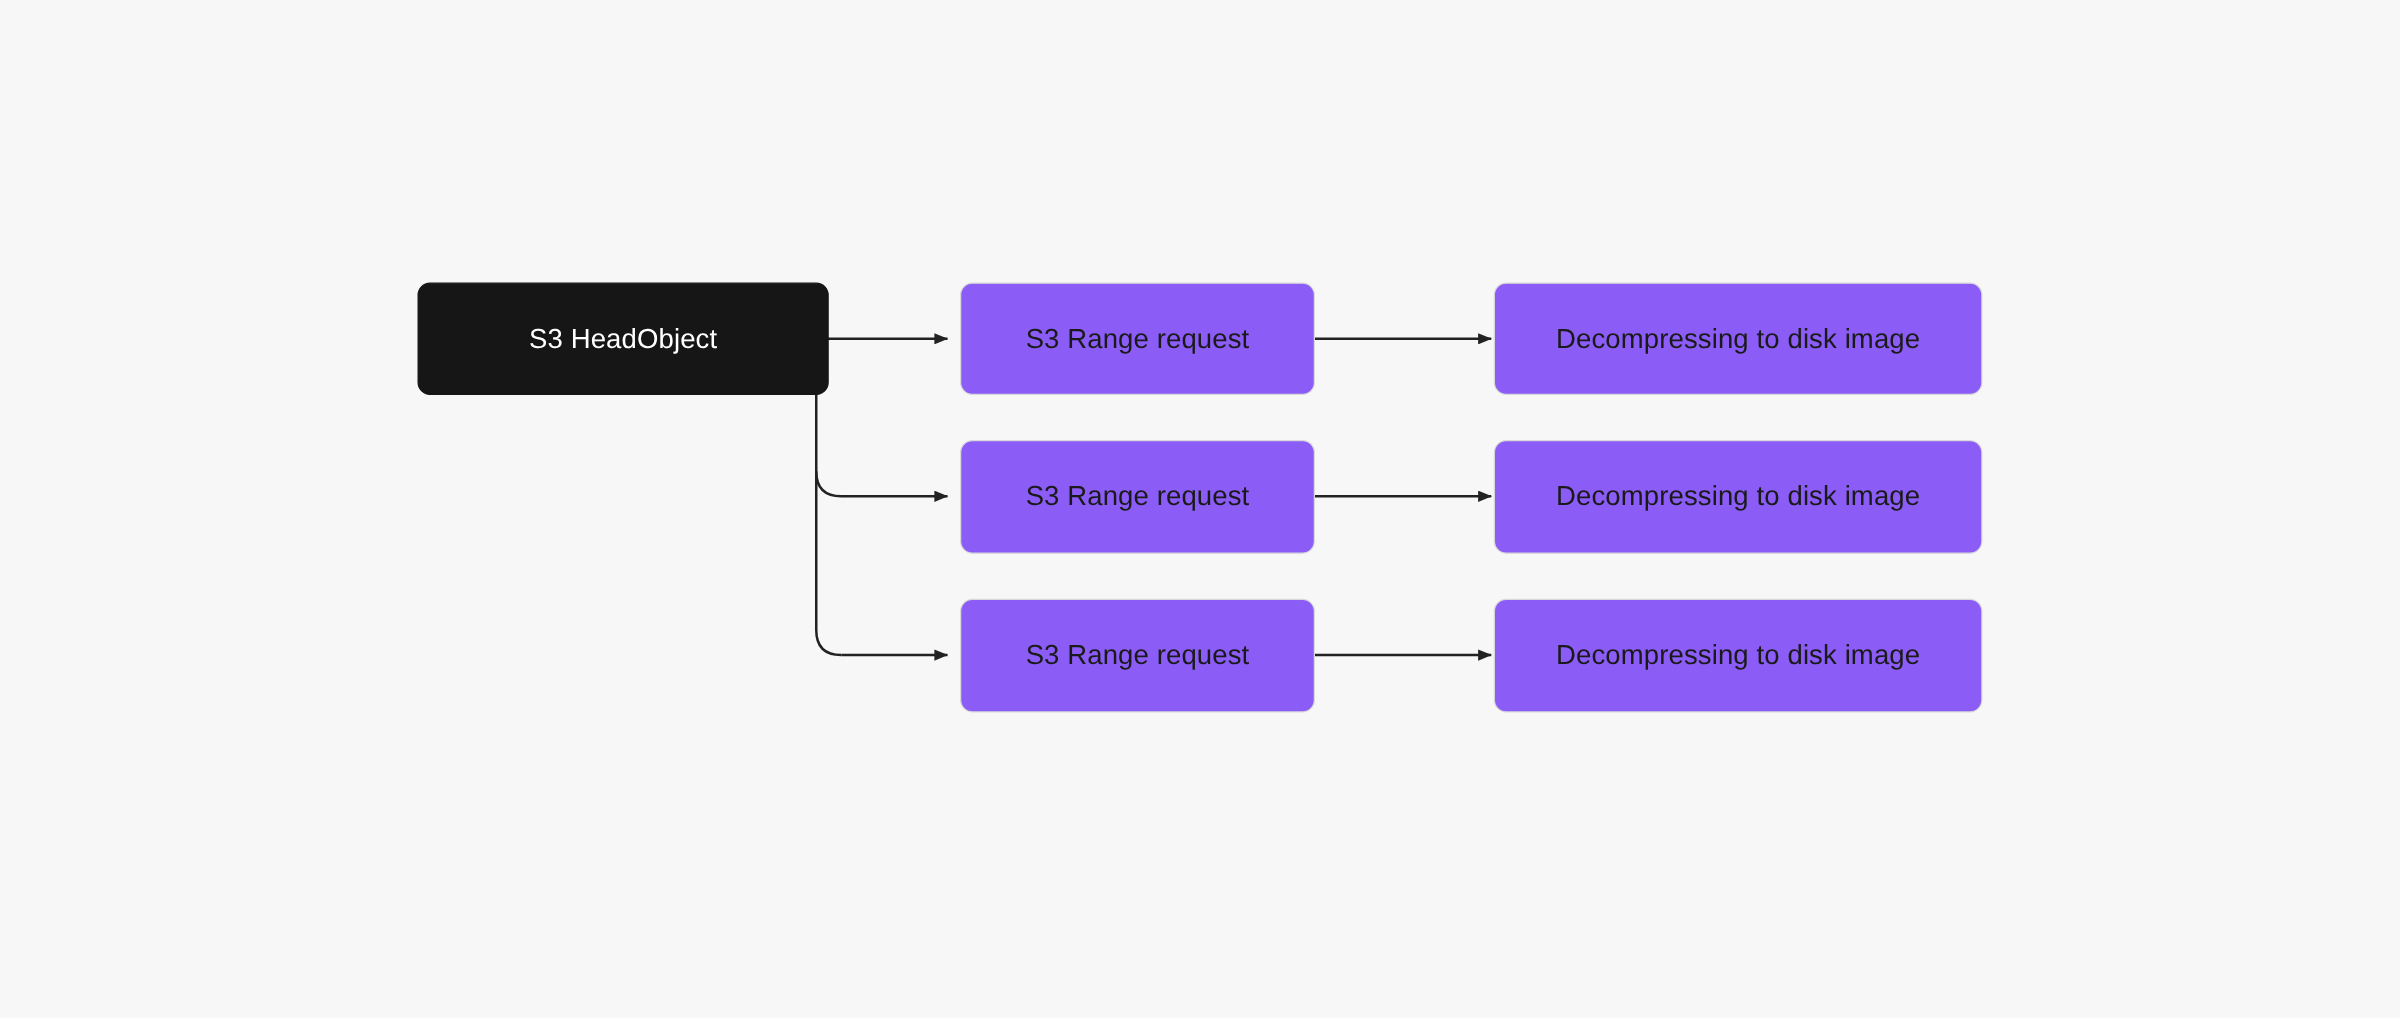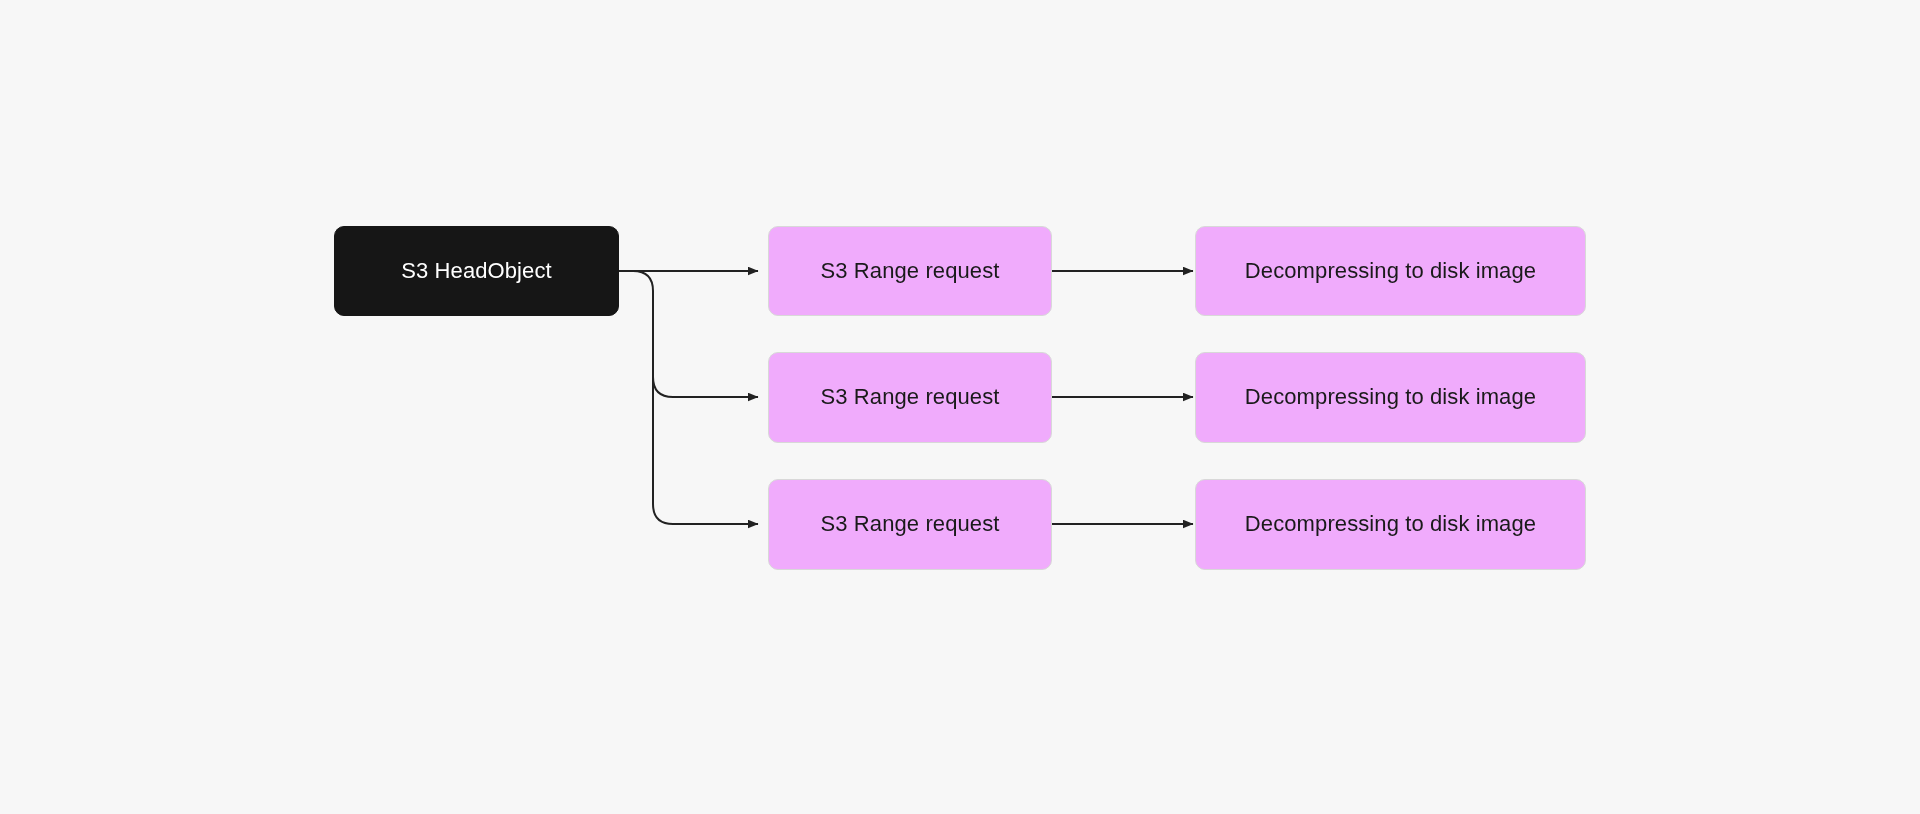--- a/index.html
+++ b/index.html
@@ -45,21 +45,21 @@
     white-space: nowrap;
   }
 
   .node-root {
     background: #161616;
     color: #ffffff;
     border: 1px solid #161616;
   }
 
   .node-card {
-    background: #f0abfc;
+    background: #8b5cf6;
     color: #1a1a1a;
     border: 1px solid #d8d8d8;
   }
 
   .node-label {
     display: block;
     padding: 0 14px;
   }
 </style>
 </head>
@@ -80,21 +80,21 @@
 
     <path d="M653,377 Q653,397 673,397 L758,397" fill="none" stroke="#222222" stroke-width="2" marker-end="url(#arrowhead)"></path>
 
     <path d="M673,524 L758,524" fill="none" stroke="#222222" stroke-width="2" marker-end="url(#arrowhead)"></path>
 
     <path d="M1052,271 L1193,271" fill="none" stroke="#222222" stroke-width="2" marker-end="url(#arrowhead)"></path>
     <path d="M1052,397 L1193,397" fill="none" stroke="#222222" stroke-width="2" marker-end="url(#arrowhead)"></path>
     <path d="M1052,524 L1193,524" fill="none" stroke="#222222" stroke-width="2" marker-end="url(#arrowhead)"></path>
   </svg>
 
-  <div class="node node-root" style="left:334px; top:226px; width:285px; height:90px;">
+  <div class="node node-root" style="left:334px; top:226px; width:329px; height:90px;">
     <span class="node-label">S3 HeadObject</span>
   </div>
 
   <div class="node node-card" style="left:768px; top:226px; width:284px; height:90px;">
     <span class="node-label">S3 Range request</span>
   </div>
   <div class="node node-card" style="left:1195px; top:226px; width:391px; height:90px;">
     <span class="node-label">Decompressing to disk image</span>
   </div>
 

